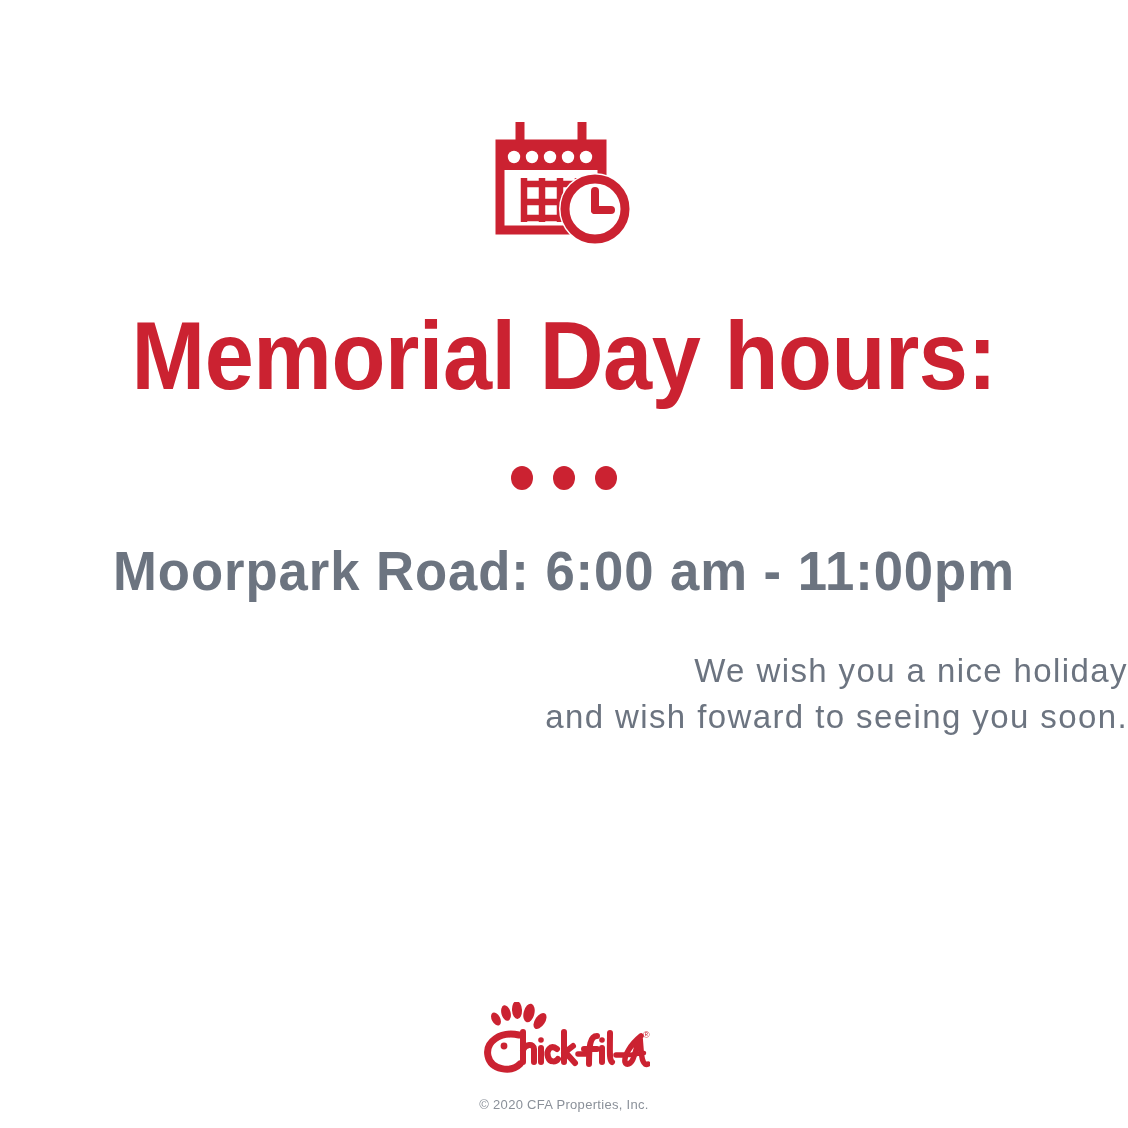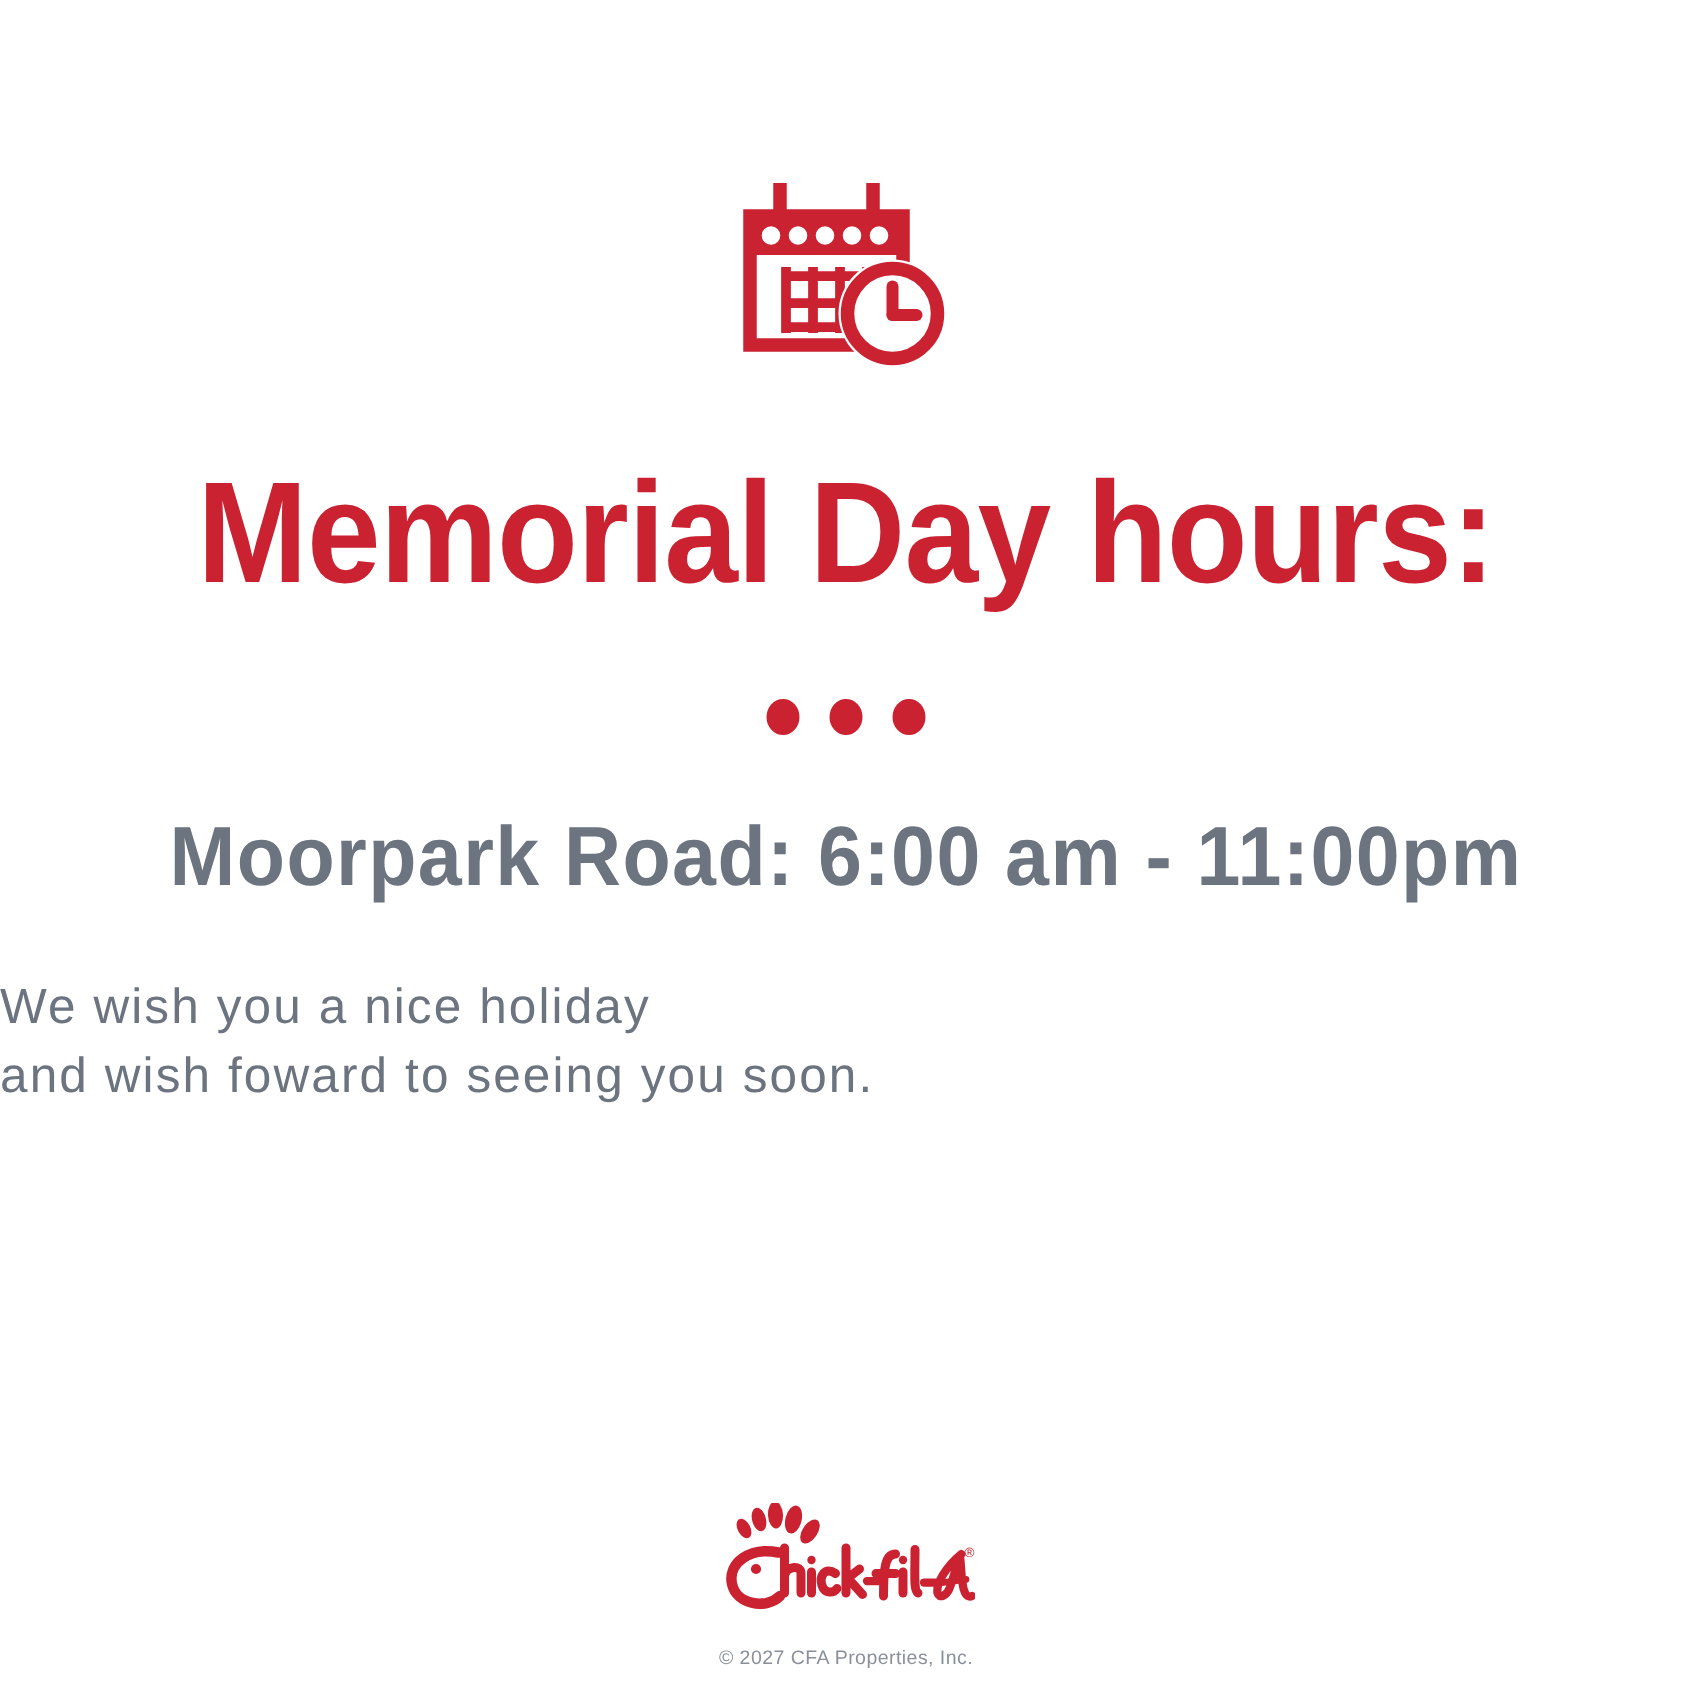--- a/index.html
+++ b/index.html
@@ -89,21 +89,21 @@
     transform-origin: 50% 50%;
     white-space: nowrap;
   }
 
   
   .body-copy {
     position: absolute;
     left: 0;
     right: 0;
     top: 648px;
-    text-align: left;
+    text-align: right;
     color: #6C7480;
     font-family: "Liberation Sans", sans-serif;
     font-weight: 400;
     font-size: 33px;
     line-height: 46px;
     letter-spacing: 1.4px;
   }
   .body-copy .line {
     display: block;
     white-space: nowrap;
@@ -244,15 +244,15 @@
         <path d="M138 53 L146 53" stroke-width="5.5"></path>
 
         <path d="M163 34 C152 43 146 54 147 60 C148 64 153 62 155 57
                  C158 49 160 40 162 35 C163 45 163 55 165 59 C166 62 168 63 170 62" stroke-width="5.5"></path>
         <path d="M151 53 L166 51" stroke-width="4.5"></path>
       </g>
       <text x="165" y="36" font-family="'Liberation Sans', sans-serif" font-size="9" fill="#CB2231">®</text>
     </svg>
   </div>
 
-  <div class="copyright">© 2027 CFA Properties, Inc.</div>
+  <div class="copyright">© 2020 CFA Properties, Inc.</div>
 
 </div>
 
 </body></html>

